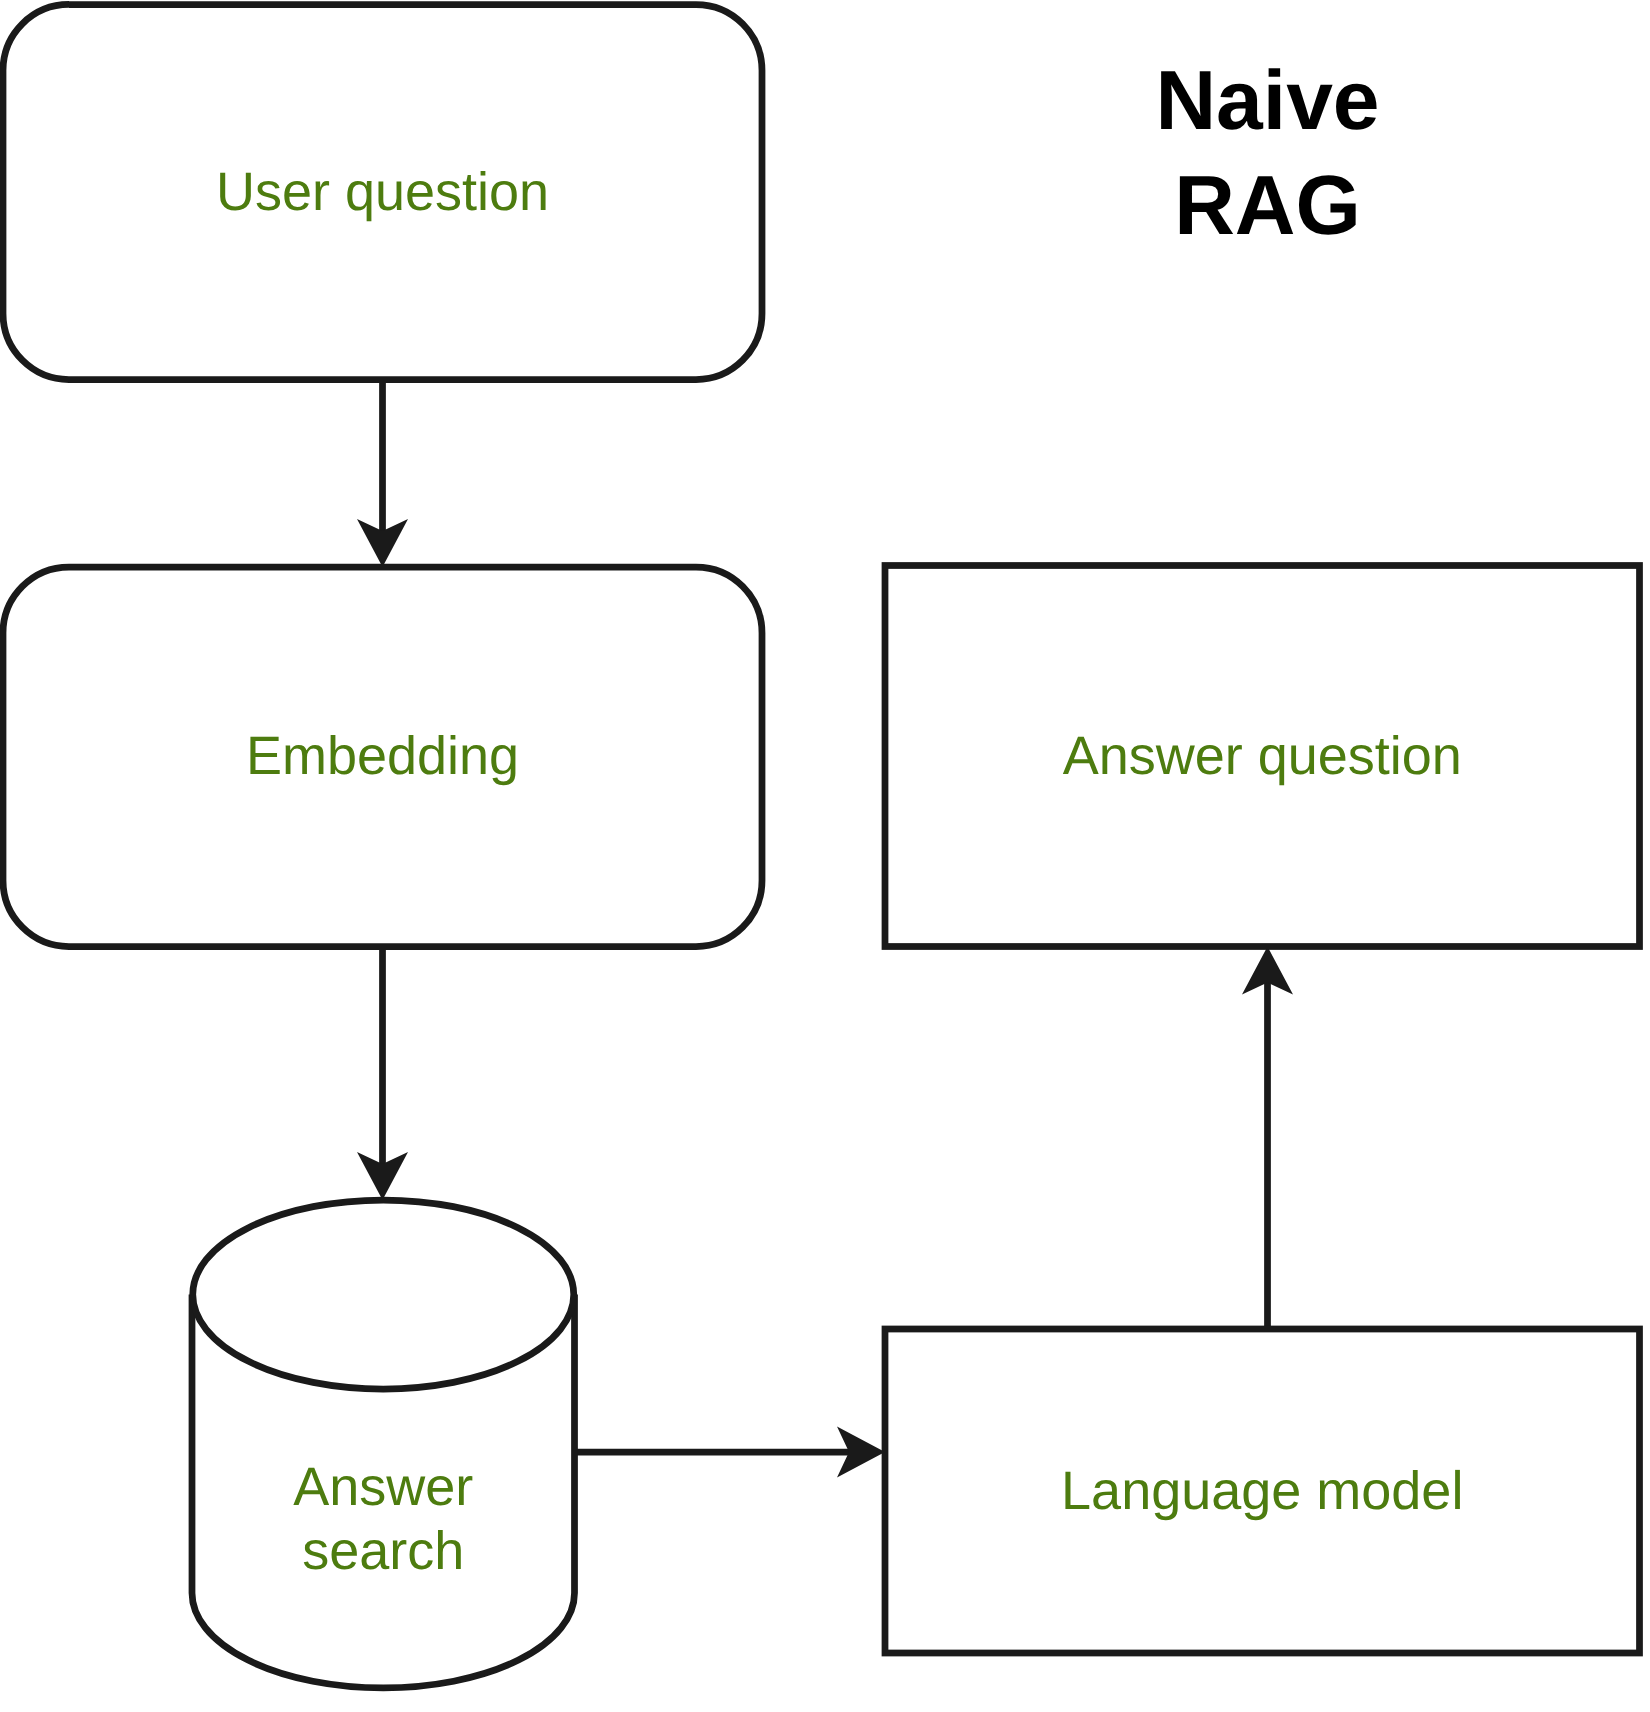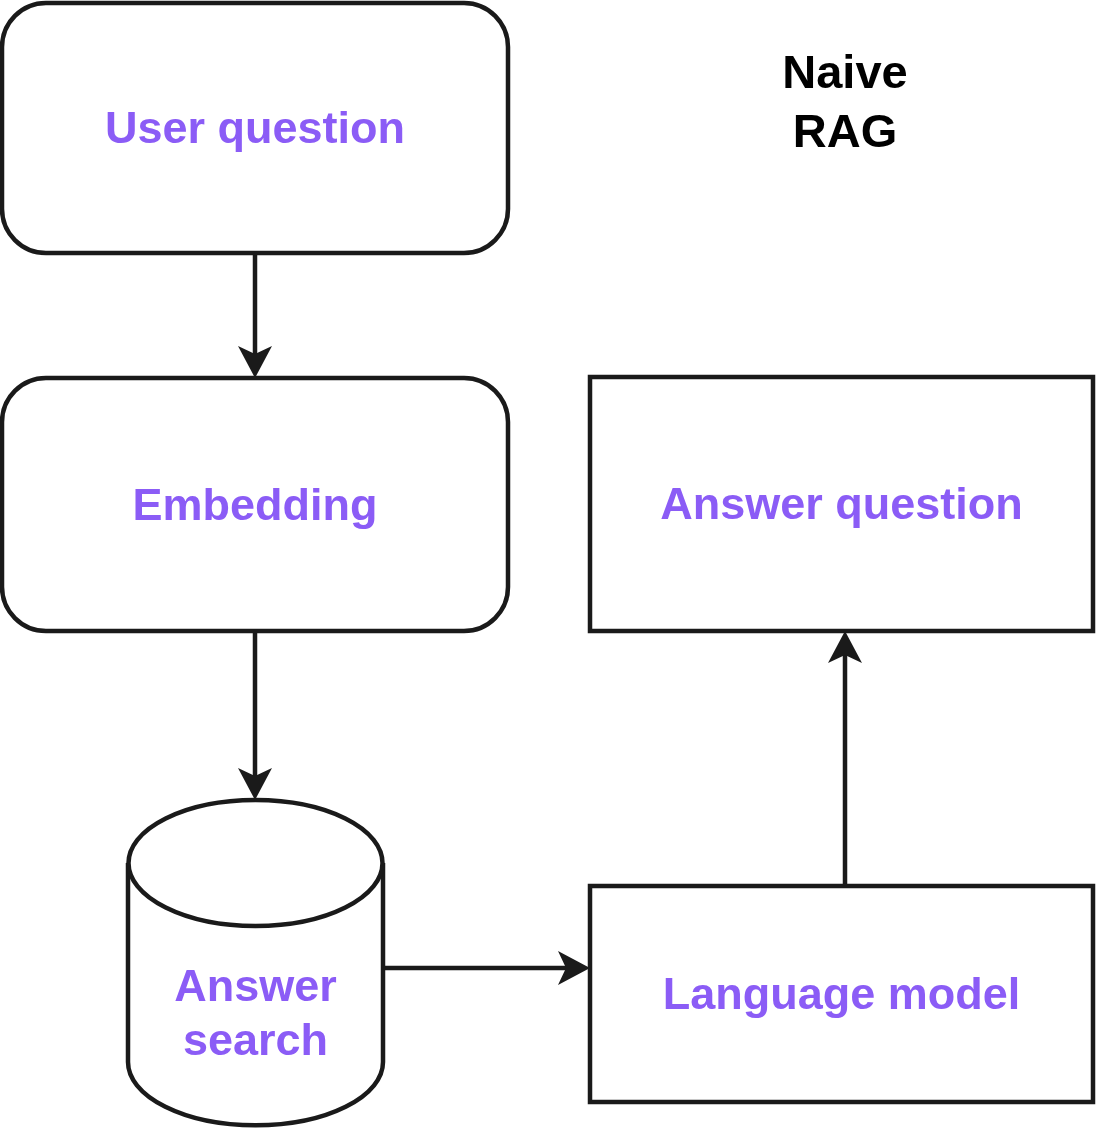--- a/index.html
+++ b/index.html
@@ -56,36 +56,35 @@
     fill: #1a1a1a;
     stroke: none;
   }
   .node-label {
     position: absolute;
     display: flex;
     align-items: center;
     justify-content: center;
     text-align: center;
     font-family: "Liberation Sans", sans-serif;
-    font-size: 45px;
+    font-size: 36px;
     line-height: 1.18;
-    color: #8b5cf6;
+    color: #4d7c0f;
     white-space: pre-line;
     pointer-events: none;
-    font-weight: bold;
   }
   .title-label {
     position: absolute;
     display: flex;
     align-items: center;
     justify-content: center;
     text-align: center;
     font-family: "Liberation Sans", sans-serif;
     font-weight: bold;
-    font-size: 47px;
+    font-size: 56px;
     line-height: 1.25;
     color: #000000;
     white-space: pre-line;
   }
 </style>
 </head>
 <body>
 
 <div id="canvas">
 

